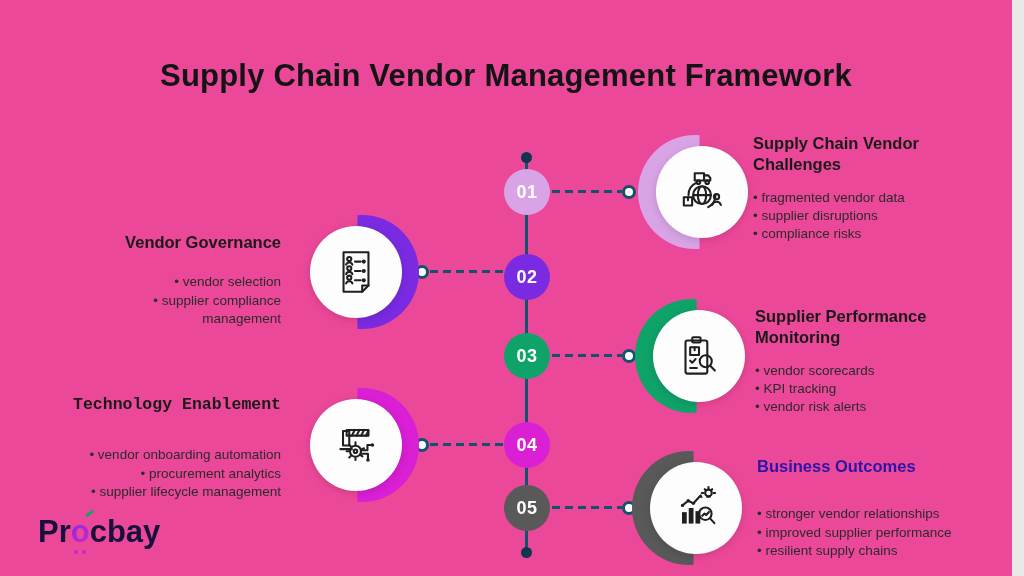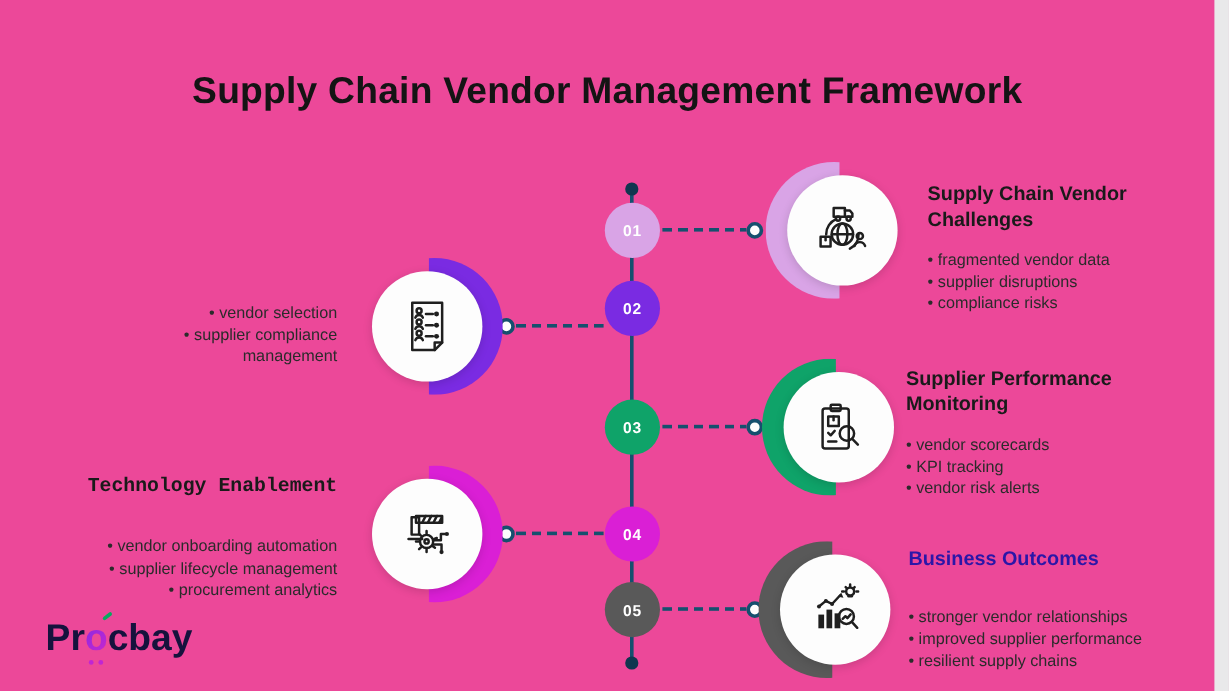--- a/index.html
+++ b/index.html
@@ -15,24 +15,24 @@
     letter-spacing:.2px;
   }
   
   .vline { position:absolute; left:525px; top:157px; width:3px; height:396px; background:#15506e; }
   .enddot { position:absolute; width:11px; height:11px; border-radius:50%; background:#10364f; }
   .enddot.top { left:521px; top:152px; }
   .enddot.bottom { left:521px; top:547px; }
   .node {
     position:absolute; width:46px; height:46px; border-radius:50%;
     display:flex; align-items:center; justify-content:center;
-    color:#fff; font-size:13px; font-weight:700; letter-spacing:.5px;
+    color:#fff; font-size:18px; font-weight:700; letter-spacing:.5px;
   }
   .n1 { left:504px; top:169px; background:#d9a4e6; }
-  .n2 { left:504px; top:234px; background:#7a2be2;align-items:center; }
+  .n2 { left:504px; top:254px; background:#7a2be2;align-items:center; }
   .n3 { left:504px; top:333px; background:#0fa369; }
   .n4 { left:504px; top:422px; background:#da1fd5; }
   .n5 { left:504px; top:485px; background:#595959; }
   
   .dash {
     position:absolute; height:3px;
     background:repeating-linear-gradient(90deg,#15506e 0 8px,transparent 8px 13px);
   }
   .dash.d1 { left:552px; top:190px; width:70px; }
   .dash.d2 { left:430px; top:270px; width:73px; }
@@ -68,21 +68,21 @@
   .c4 { left:310px; top:399px; }
   .c5 { left:650px; top:462px; }
   .disc svg { width:54px; height:54px; }
   .ic { stroke:#1f1f1f; stroke-width:2; fill:none; stroke-linecap:round; stroke-linejoin:round; }
   .icf { fill:#1f1f1f; stroke:none; }
   
   .tb { position:absolute; color:#2e2e2e; }
   .tb h2 { font-size:16.5px; font-weight:800; color:#1a1a1a; line-height:1.3; }
   .tb ul { list-style:none; font-size:13.5px; line-height:1.35; color:#2b2b2b; }
   .tb li::before { content:"• "; }
-  .tb.tb1 { left:753px; top:152px; width:230px;margin-left:20px; }
+  .tb.tb1 { left:753px; top:133px; width:230px; }
   .tb.tb1 ul { margin-top:13px; }
   .tb.tb2 { right:731px; top:232px; width:180px; text-align:right; }
   .tb.tb2 h2 { white-space:nowrap; }
   .tb.tb2 ul { margin-top:20px; }
   .tb.tb3 { left:755px; top:306px; width:230px; }
   .tb.tb3 ul { margin-top:13px; }
   .tb.tb4 { right:731px; top:394px; width:250px; text-align:right; }
   .tb.tb4 h2 { white-space:nowrap;font-family:Liberation Mono, monospace; }
   .tb.tb4 ul { margin-top:31px; }
   .tb.tb5 { left:757px; top:456px; width:240px; }
@@ -245,41 +245,42 @@
   <div class="tb tb1">
     <h2>Supply Chain Vendor Challenges</h2>
     <ul>
       <li>fragmented vendor data</li>
       <li>supplier disruptions</li>
       <li>compliance risks</li>
     </ul>
   </div>
 
   <div class="tb tb2">
+    <h2>Vendor Governance</h2>
     <ul>
       <li>vendor selection</li>
       <li>supplier compliance management</li>
     </ul>
   </div>
 
   <div class="tb tb3">
     <h2>Supplier Performance Monitoring</h2>
     <ul>
       <li>vendor scorecards</li>
       <li>KPI tracking</li>
       <li>vendor risk alerts</li>
     </ul>
   </div>
 
   <div class="tb tb4">
     <h2>Technology Enablement</h2>
     <ul>
       <li>vendor onboarding automation</li>
+      <li>procurement analytics</li>
       <li>supplier lifecycle management</li>
-      <li>procurement analytics</li>
     </ul>
   </div>
 
   <div class="tb tb5">
     <h2>Business Outcomes</h2>
     <ul>
       <li>stronger vendor relationships</li>
       <li>improved supplier performance</li>
       <li>resilient supply chains</li>
     </ul>

